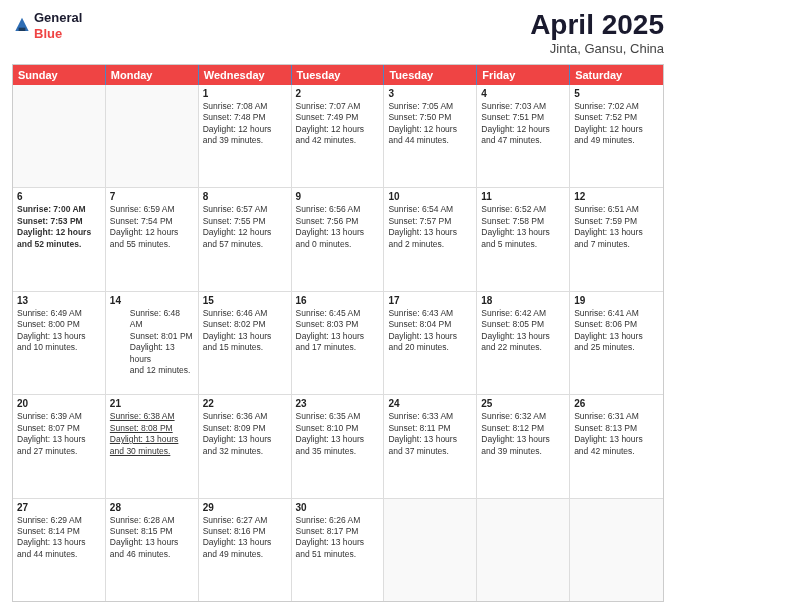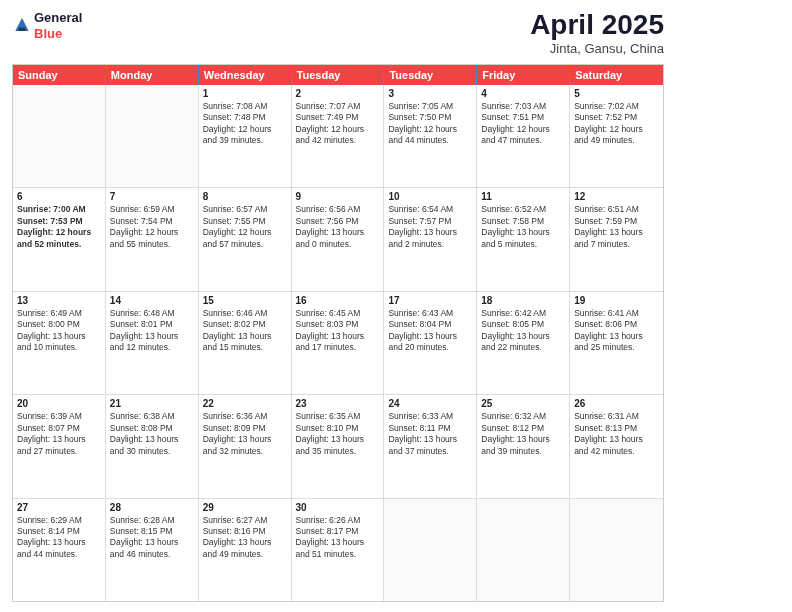--- a/index.html
+++ b/index.html
@@ -235,21 +235,21 @@
         <div class="cal-row">
           <div class="cal-cell">
             <span class="day-num">13</span>
             <div class="cell-text" style="white-space: pre-line;">Sunrise: 6:49 AM
 Sunset: 8:00 PM
 Daylight: 13 hours
 and 10 minutes.</div>
           </div>
           <div class="cal-cell">
             <span class="day-num">14</span>
-            <div class="cell-text" style="white-space: pre-line;">Sunrise: 6:48 AM
+            <div class="cell-text" style="white-space: pre-line; margin-left: 20px;">Sunrise: 6:48 AM
 Sunset: 8:01 PM
 Daylight: 13 hours
 and 12 minutes.</div>
           </div>
           <div class="cal-cell">
             <span class="day-num">15</span>
             <div class="cell-text" style="white-space: pre-line;">Sunrise: 6:46 AM
 Sunset: 8:02 PM
 Daylight: 13 hours
 and 15 minutes.</div>
@@ -286,21 +286,21 @@
         <div class="cal-row">
           <div class="cal-cell">
             <span class="day-num">20</span>
             <div class="cell-text" style="white-space: pre-line;">Sunrise: 6:39 AM
 Sunset: 8:07 PM
 Daylight: 13 hours
 and 27 minutes.</div>
           </div>
           <div class="cal-cell">
             <span class="day-num">21</span>
-            <div class="cell-text" style="white-space: pre-line;">Sunrise: 6:38 AM
+            <div class="cell-text" style="white-space: pre-line; text-decoration: underline;">Sunrise: 6:38 AM
 Sunset: 8:08 PM
 Daylight: 13 hours
 and 30 minutes.</div>
           </div>
           <div class="cal-cell">
             <span class="day-num">22</span>
             <div class="cell-text" style="white-space: pre-line;">Sunrise: 6:36 AM
 Sunset: 8:09 PM
 Daylight: 13 hours
 and 32 minutes.</div>

